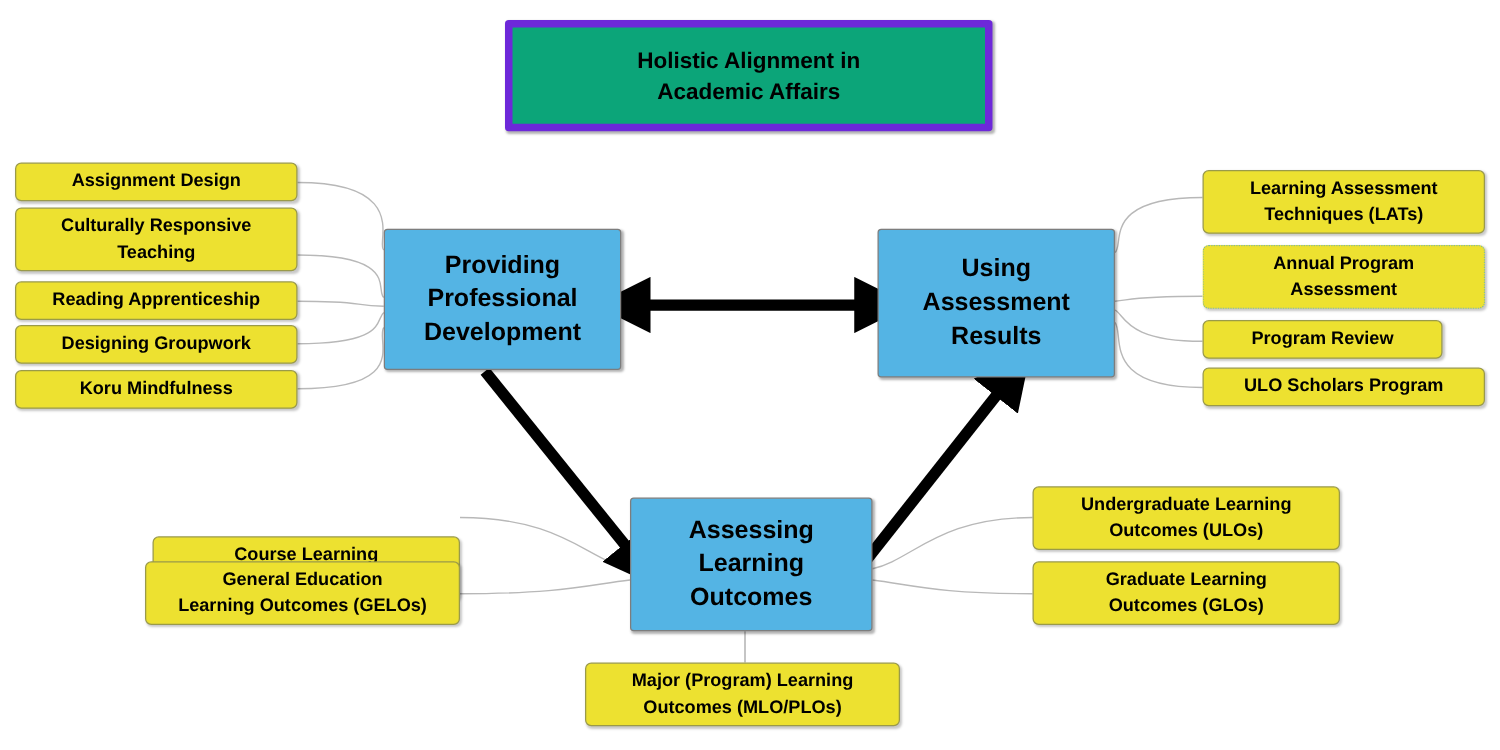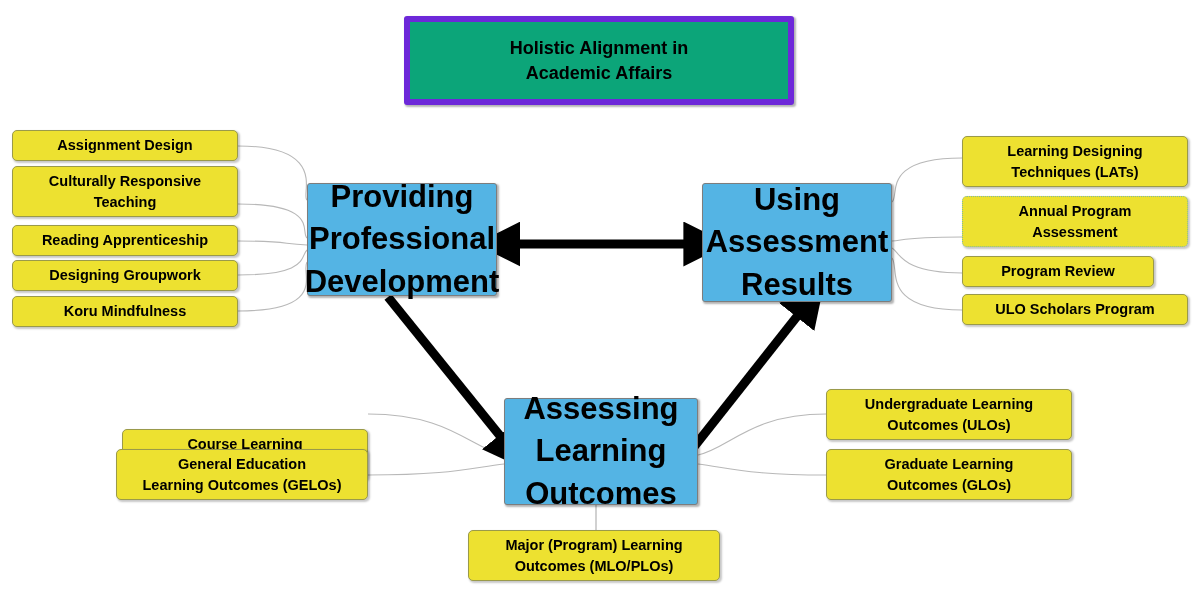--- a/index.html
+++ b/index.html
@@ -42,21 +42,21 @@
   .title-node {
     background: #0ca579;
     border-radius: 3px;
     font-size: 18px;
     line-height: 1.34;
     border: 6px solid #6d28d9;
   }
   .core-node {
     background: #54b4e4;
     border-radius: 3px;
-    font-size: 31px;
+    font-size: 20px;
     line-height: 1.36;
     border: 1px solid #7d7d7d;
   }
   .leaf-node {
     background: #ede130;
     border-radius: 5px;
     font-size: 14.5px;
     line-height: 1.40;
     border: 1px solid #9a9a4a;
     box-shadow: 1.5px 1.5px 2px rgba(0,0,0,0.22);
@@ -135,21 +135,21 @@
 
   <div class="node leaf-node" style="left:12px; top:166px; width:226px; height:51px;">Culturally Responsive
 Teaching</div>
 
   <div class="node leaf-node" style="left:12px; top:225px; width:226px; height:31px;">Reading Apprenticeship</div>
 
   <div class="node leaf-node" style="left:12px; top:260px; width:226px; height:31px;">Designing Groupwork</div>
 
   <div class="node leaf-node" style="left:12px; top:296px; width:226px; height:31px;">Koru Mindfulness</div>
 
-  <div class="node leaf-node" style="left:962px; top:136px; width:226px; height:51px;">Learning Designing
+  <div class="node leaf-node" style="left:962px; top:136px; width:226px; height:51px;">Learning Assessment
 Techniques (LATs)</div>
 
   <div class="node leaf-node alt" style="left:962px; top:196px; width:226px; height:51px;">Annual Program
 Assessment</div>
 
   <div class="node leaf-node" style="left:962px; top:256px; width:192px; height:31px;">Program Review</div>
 
   <div class="node leaf-node" style="left:962px; top:294px; width:226px; height:31px;">ULO Scholars Program</div>
 
   <div class="node leaf-node" style="left:122px; top:389px; width:246px; height:51px;margin-top:40px;">Course Learning

